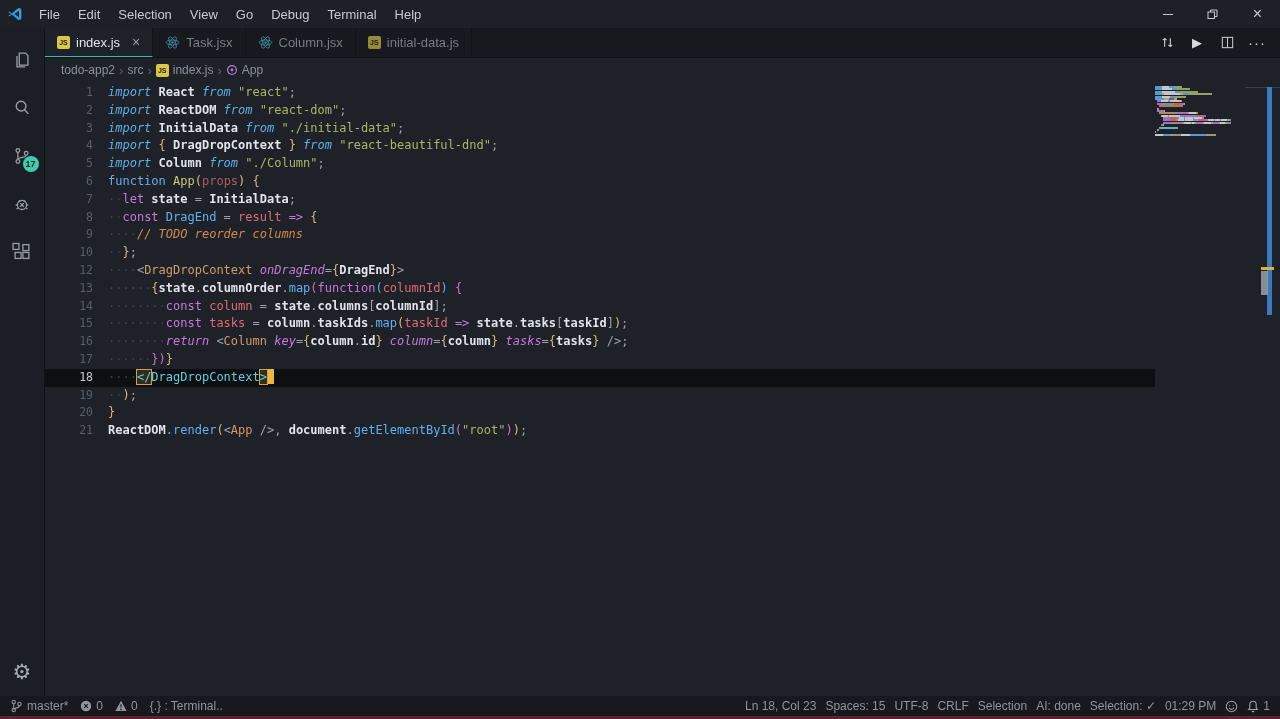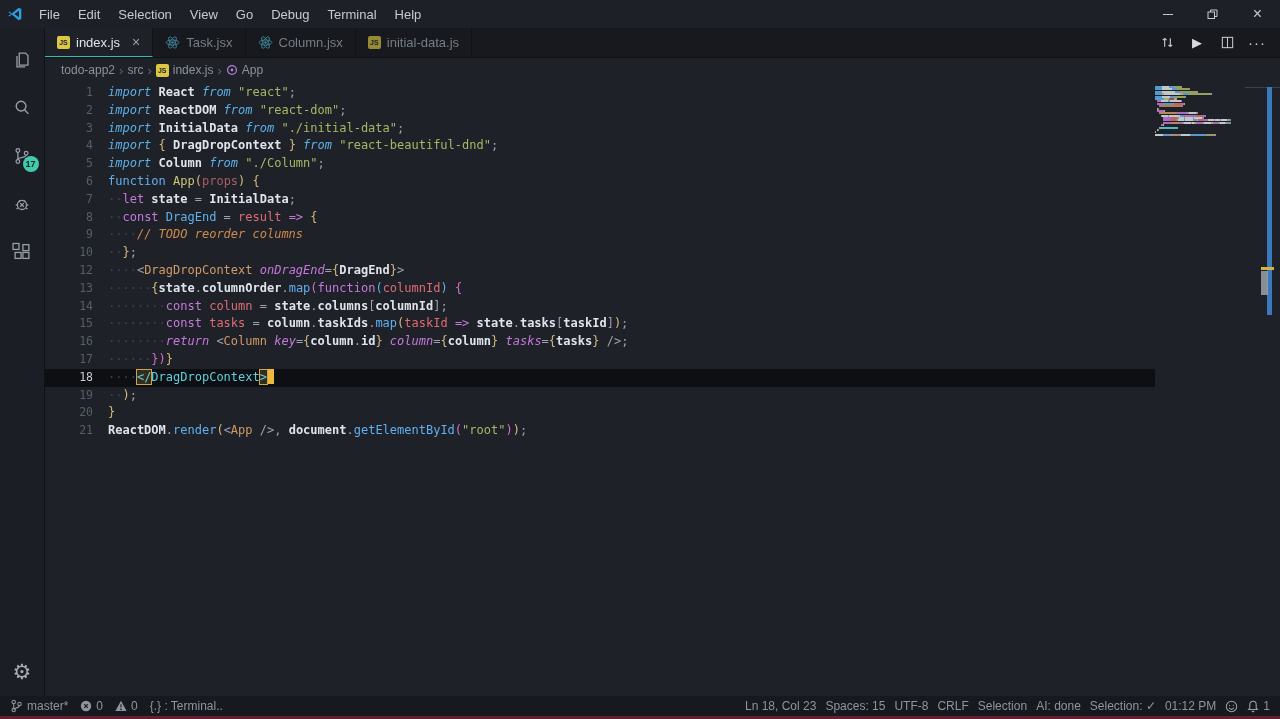--- a/index.html
+++ b/index.html
@@ -364,21 +364,21 @@
         <div class="sb-item">
           <span>Selection</span>
         </div>
         <div class="sb-item">
           <span>AI: done</span>
         </div>
         <div class="sb-item">
           <span>Selection: ✓</span>
         </div>
         <div class="sb-item">
-          <span>01:12 PM</span>
+          <span>01:29 PM</span>
         </div>
         <div class="sb-item">
           <svg width="13" height="13" viewBox="0 0 14 14" fill="none" stroke="#9aa0a8" stroke-width="1.1">
             <circle cx="7" cy="7" r="5.6"></circle>
             <circle cx="5" cy="5.7" r=".7" fill="#9aa0a8" stroke="none"></circle>
             <circle cx="9" cy="5.7" r=".7" fill="#9aa0a8" stroke="none"></circle>
             <path d="M4.4 8.4c.7 1.1 1.6 1.7 2.6 1.7s1.9-.6 2.6-1.7"></path>
           </svg>
         </div>
         <div class="sb-item">

